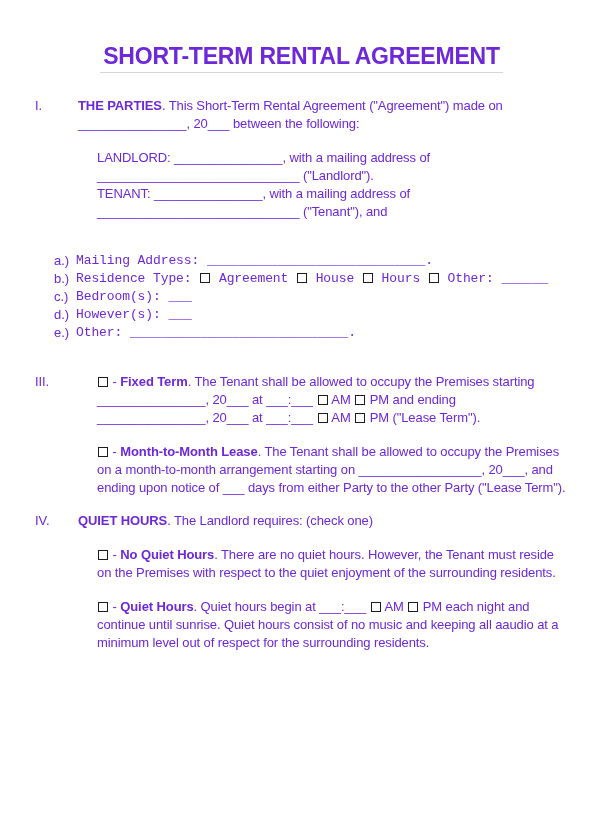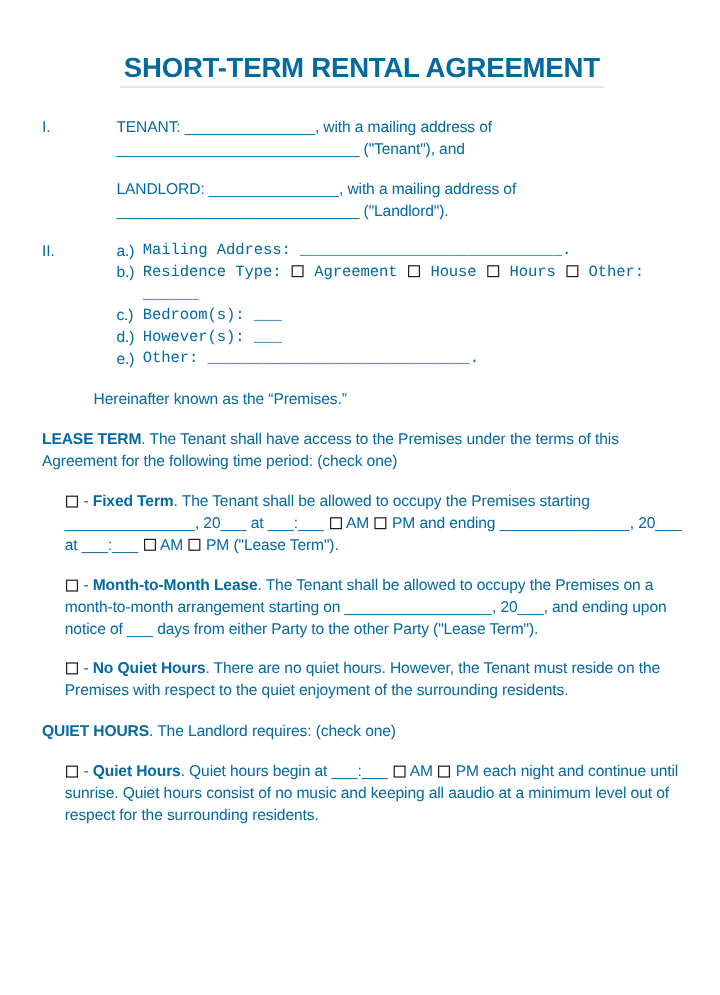--- a/index.html
+++ b/index.html
@@ -3,21 +3,21 @@
 <meta charset="utf-8">
 <style>
   * { box-sizing: border-box; }
   html, body { margin: 0; padding: 0; background: #ffffff; }
   .page {
     width: 600px; height: 829px;
     padding: 42px 32px 0 35px;
     background: #ffffff;
     font-family: "Liberation Sans", "DejaVu Sans", sans-serif;
     font-size: 13px; line-height: 18px;
-    color: #0369a1; letter-spacing: -0.1px;
+    color: #6d28d9; letter-spacing: -0.1px;
     overflow: hidden;
   }
   .title-wrap { text-align: center; margin: 0 0 24px 0; }
   .title {
     display: inline-block; margin: 0;
     font-size: 23px; line-height: 28px; font-weight: 700;
     letter-spacing: -0.2px;
     border-bottom: 1px solid #d6d6d6;
     padding: 0 3px 2px 3px;
   }
@@ -45,27 +45,27 @@
 
 <div class="page">
 
   <div class="title-wrap">
     <h1 class="title">SHORT-TERM RENTAL AGREEMENT</h1>
   </div>
 
   <section class="sec">
     <div class="num">I.</div>
     <div class="content">
+      <p class="para"><span class="bold">THE PARTIES</span><span>. This Short-Term Rental Agreement ("Agreement") made on </span><span class="blank">_______________</span><span>, 20</span><span class="blank">___</span><span> between the following:</span></p>
+      <p class="para sub last"><span>LANDLORD: </span><span class="blank">_______________</span><span>, with a mailing address of </span><span class="blank">____________________________</span><span> ("Landlord").</span></p>
       <p class="para sub"><span>TENANT: </span><span class="blank">_______________</span><span>, with a mailing address of </span><span class="blank">____________________________</span><span> ("Tenant"), and</span></p>
-      <p class="para sub last"><span>LANDLORD: </span><span class="blank">_______________</span><span>, with a mailing address of </span><span class="blank">____________________________</span><span> ("Landlord").</span></p>
     </div>
   </section>
 
   <section class="sec">
-    <div class="num">II.</div>
     <div class="content">
       <div class="list">
         <div class="list-item">
           <span class="li-label">a.)</span>
           <span class="li-text"><span>Mailing Address: </span><span class="blank">____________________________</span><span>.</span></span>
         </div>
         <div class="list-item">
           <span class="li-label">b.)</span>
           <span class="li-text"><span>Residence Type: </span><span class="cb"></span><span> Agreement </span><span class="cb"></span><span> House </span><span class="cb"></span><span> Hours </span><span class="cb"></span><span> Other: </span><span class="blank">______</span></span>
         </div>
@@ -75,33 +75,33 @@
         </div>
         <div class="list-item">
           <span class="li-label">d.)</span>
           <span class="li-text"><span>However(s): </span><span class="blank">___</span></span>
         </div>
         <div class="list-item">
           <span class="li-label">e.)</span>
           <span class="li-text"><span>Other: </span><span class="blank">____________________________</span><span>.</span></span>
         </div>
       </div>
-      <p class="para last"><span>Hereinafter known as the “Premises.”</span></p>
     </div>
   </section>
 
   <section class="sec">
+    <div class="num">III.</div>
     <div class="content">
-      <p class="para"><span class="bold">LEASE TERM</span><span>. The Tenant shall have access to the Premises under the terms of this Agreement for the following time period: (check one)</span></p>
       <p class="para sub"><span class="cb"></span><span> - </span><span class="bold">Fixed Term</span><span>. The Tenant shall be allowed to occupy the Premises starting </span><span class="blank">_______________</span><span>, 20</span><span class="blank">___</span><span> at </span><span class="blank">___</span><span>:</span><span class="blank">___</span><span> </span><span class="cb"></span><span> AM </span><span class="cb"></span><span> PM and ending </span><span class="blank">_______________</span><span>, 20</span><span class="blank">___</span><span> at </span><span class="blank">___</span><span>:</span><span class="blank">___</span><span> </span><span class="cb"></span><span> AM </span><span class="cb"></span><span> PM ("Lease Term").</span></p>
       <p class="para sub last"><span class="cb"></span><span> - </span><span class="bold">Month-to-Month Lease</span><span>. The Tenant shall be allowed to occupy the Premises on a month-to-month arrangement starting on </span><span class="blank">_________________</span><span>, 20</span><span class="blank">___</span><span>, and ending upon notice of </span><span class="blank">___</span><span> days from either Party to the other Party ("Lease Term").</span></p>
     </div>
   </section>
 
   <section class="sec">
+    <div class="num">IV.</div>
     <div class="content">
+      <p class="para"><span class="bold">QUIET HOURS</span><span>. The Landlord requires: (check one)</span></p>
       <p class="para sub"><span class="cb"></span><span> - </span><span class="bold">No Quiet Hours</span><span>. There are no quiet hours. However, the Tenant must reside on the Premises with respect to the quiet enjoyment of the surrounding residents.</span></p>
-      <p class="para"><span class="bold">QUIET HOURS</span><span>. The Landlord requires: (check one)</span></p>
       <p class="para sub last"><span class="cb"></span><span> - </span><span class="bold">Quiet Hours</span><span>. Quiet hours begin at </span><span class="blank">___</span><span>:</span><span class="blank">___</span><span> </span><span class="cb"></span><span> AM </span><span class="cb"></span><span> PM each night and continue until sunrise. Quiet hours consist of no music and keeping all aaudio at a minimum level out of respect for the surrounding residents.</span></p>
     </div>
   </section>
 
 </div>
 
 </body></html>

